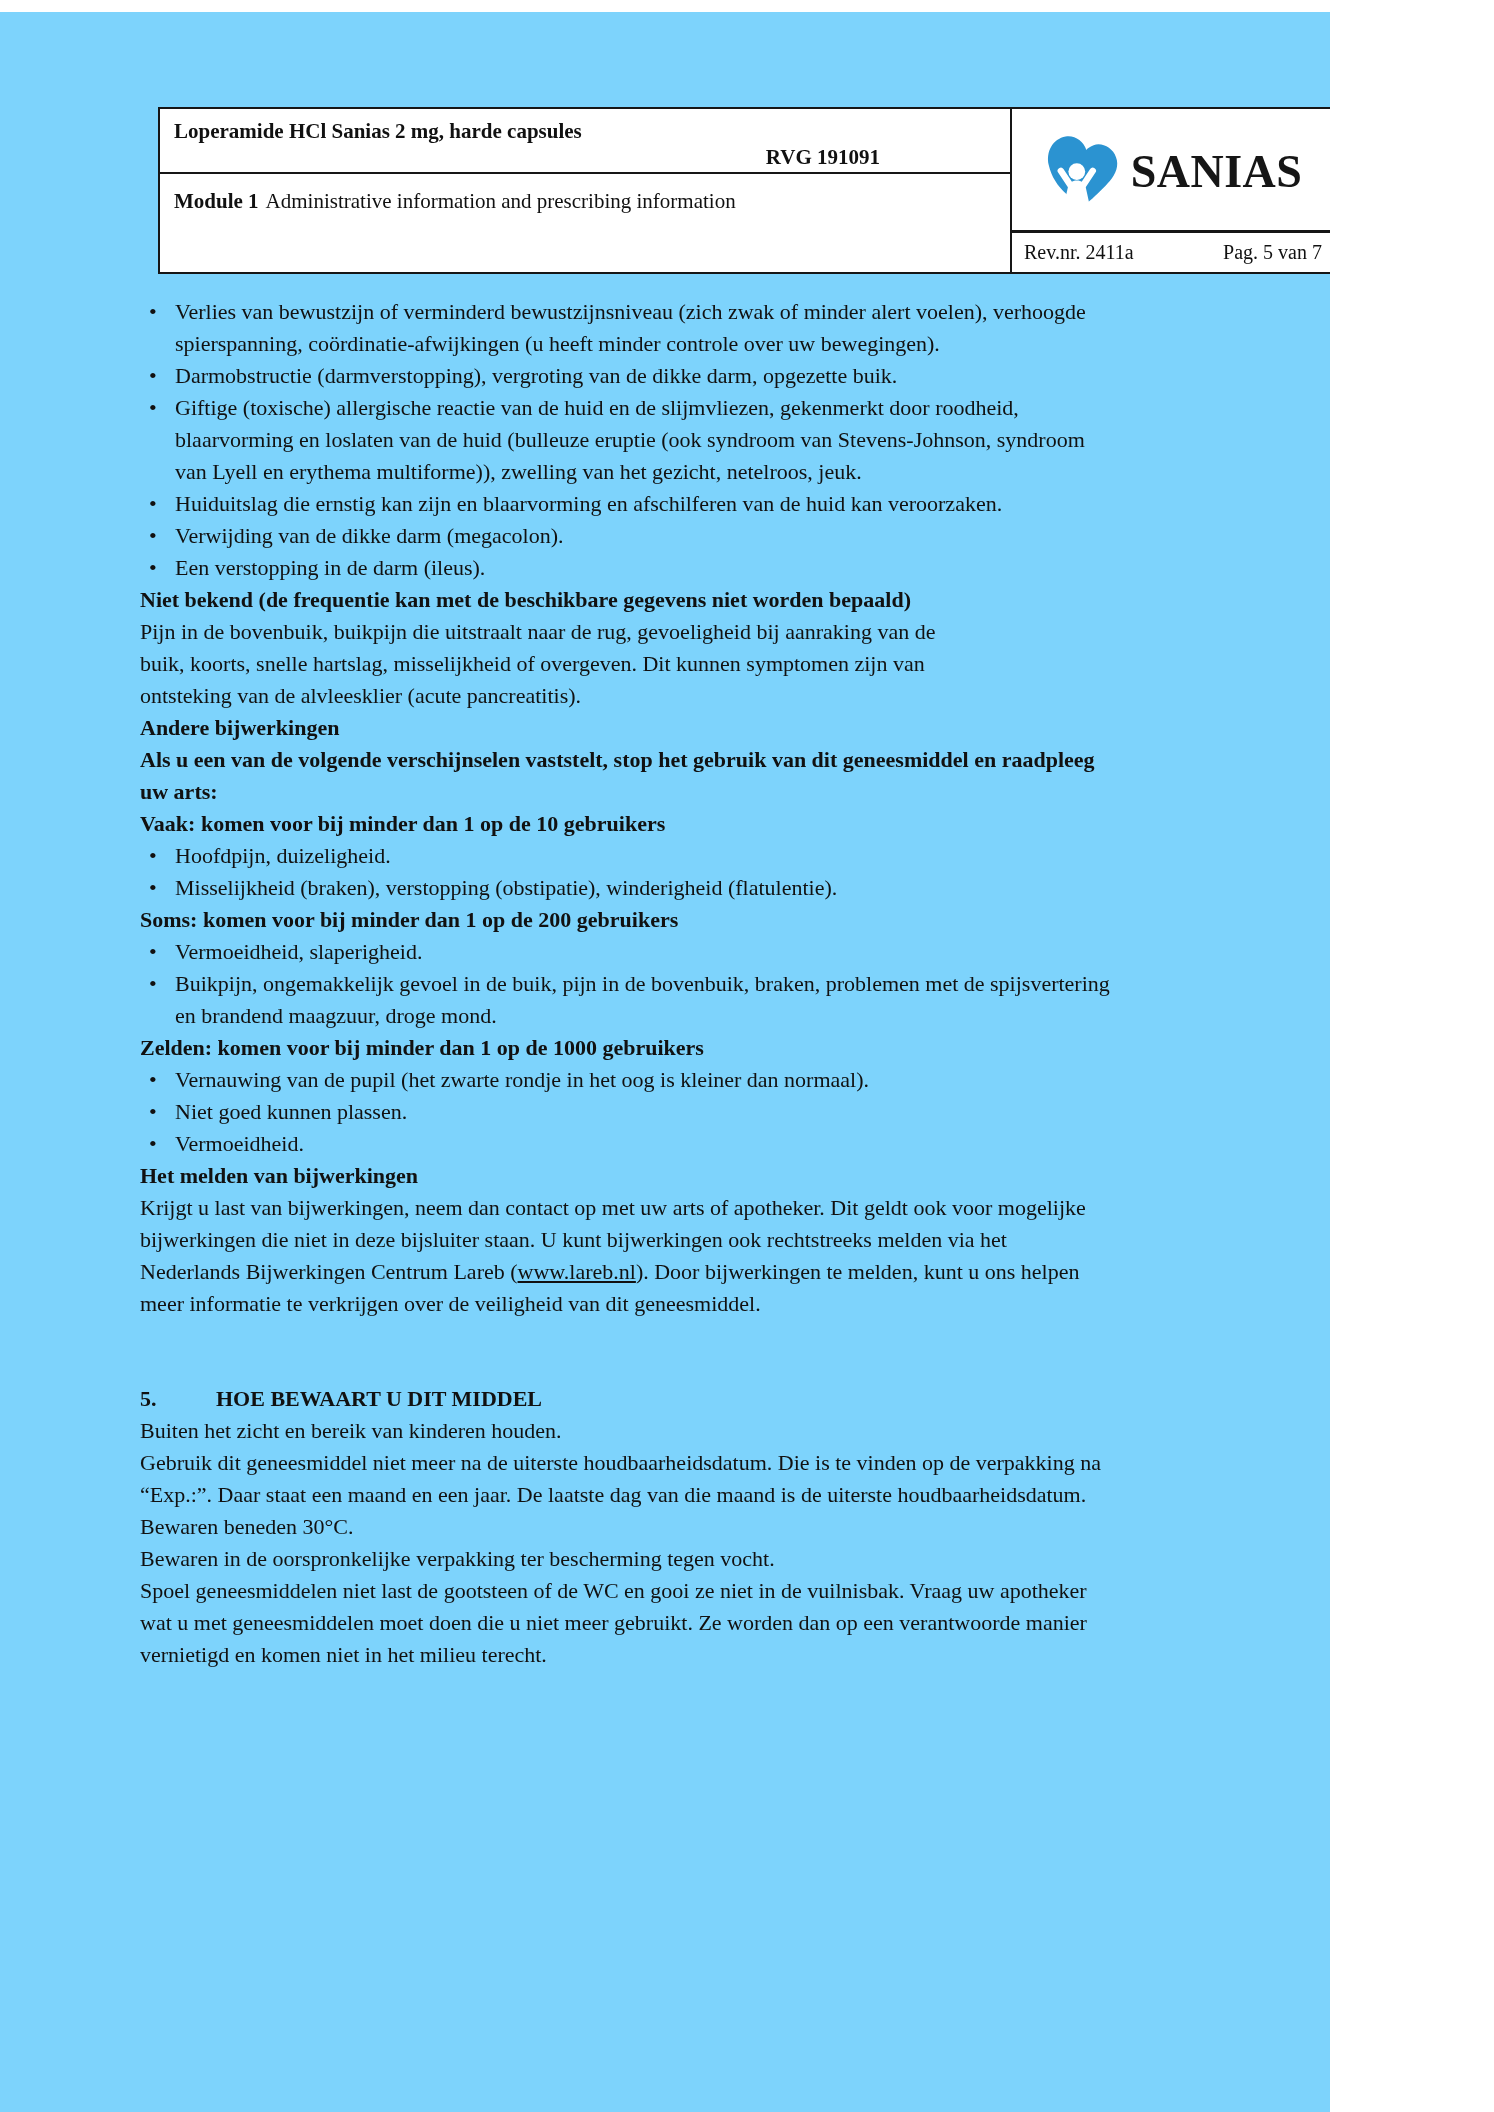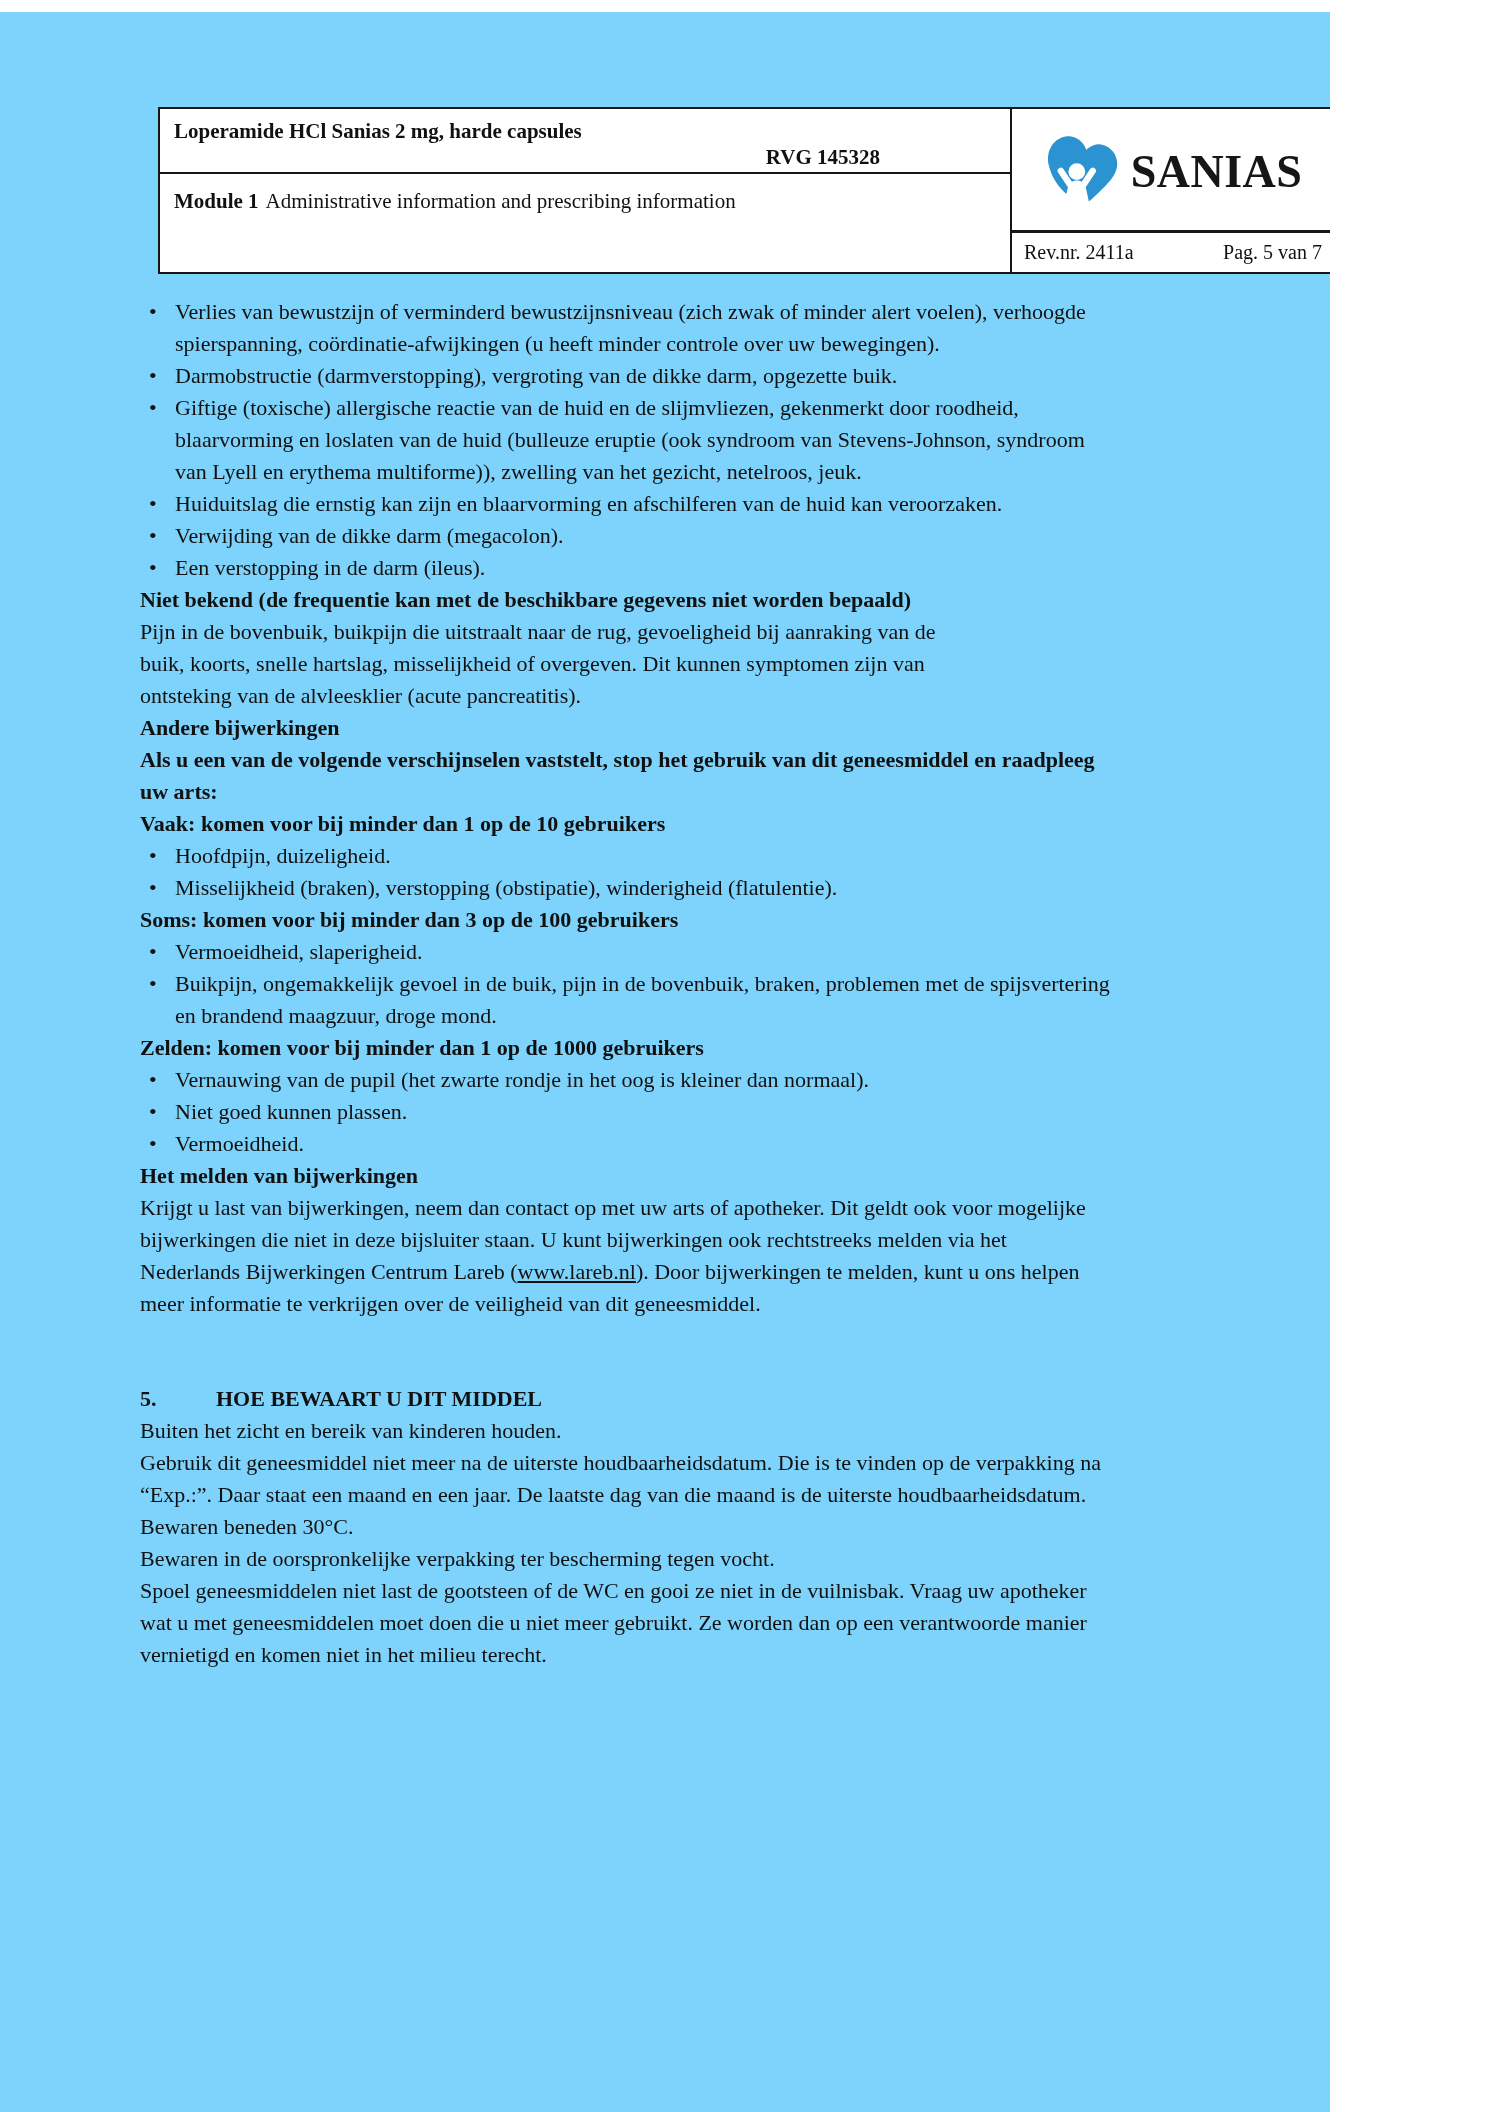--- a/index.html
+++ b/index.html
@@ -56,21 +56,21 @@
 </style>
 </head>
 <body>
 
 <div class="page">
 
   <div class="htable">
     <div class="h-left">
       <div class="h-r1">
         <div>Loperamide HCl Sanias 2 mg, harde capsules</div>
-        <div class="rvg">RVG 145328</div>
+        <div class="rvg">RVG 191091</div>
       </div>
       <div class="h-r2">
         <span class="b">Module 1</span><span class="mod-rest">Administrative information and prescribing information</span>
       </div>
     </div>
     <div class="h-right">
       <div class="h-logo">
         <span>
           <svg width="80" height="80" viewBox="0 0 100 100" aria-hidden="true">
             <path d="M53,25 C49,13 38,6 27,8 C11,11 2,27 6,44 C9,58 17,70 28,80 C38,89 52,93 52,93 C52,93 70,78 82,64 C90,55 94,44 90,34 C86,22 72,15 62,19 C57,21 54,23 53,25 Z" fill="#2B93D1"></path>
@@ -134,21 +134,21 @@
       <div class="li">
           <span class="dot">•</span>
           <span class="txt">Hoofdpijn, duizeligheid.</span>
         </div>
       <div class="li">
           <span class="dot">•</span>
           <span class="txt">Misselijkheid (braken), verstopping (obstipatie), winderigheid (flatulentie).</span>
         </div>
     </div>
 
-    <p class="b mt1">Soms: komen voor bij minder dan 3 op de 100 gebruikers</p>
+    <p class="b mt1">Soms: komen voor bij minder dan 1 op de 200 gebruikers</p>
     <div>
       <div class="li">
           <span class="dot">•</span>
           <span class="txt">Vermoeidheid, slaperigheid.</span>
         </div>
       <div class="li">
           <span class="dot">•</span>
           <span class="txt">Buikpijn, ongemakkelijk gevoel in de buik, pijn in de bovenbuik, braken, problemen met de spijsvertering
 en brandend maagzuur, droge mond.</span>
         </div>

